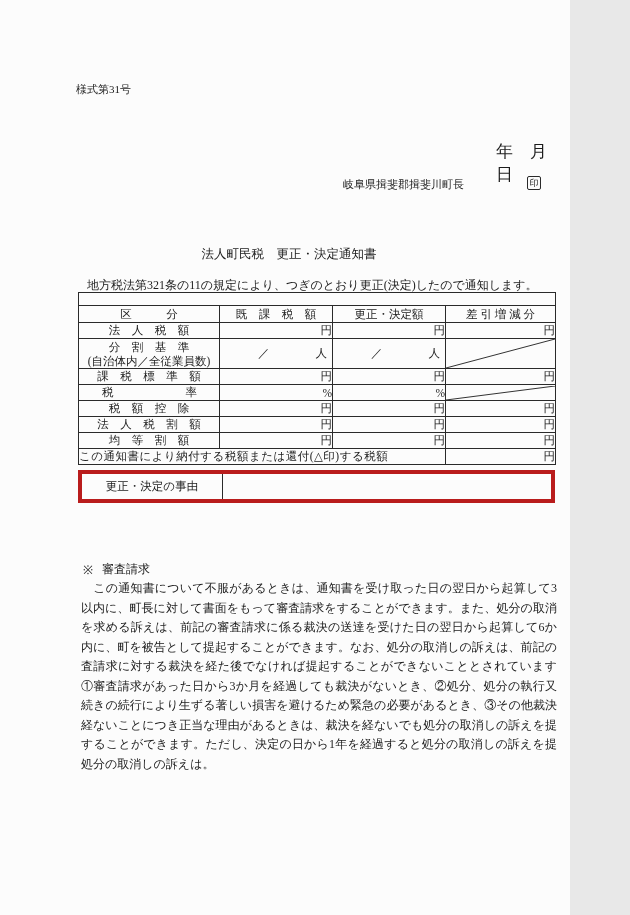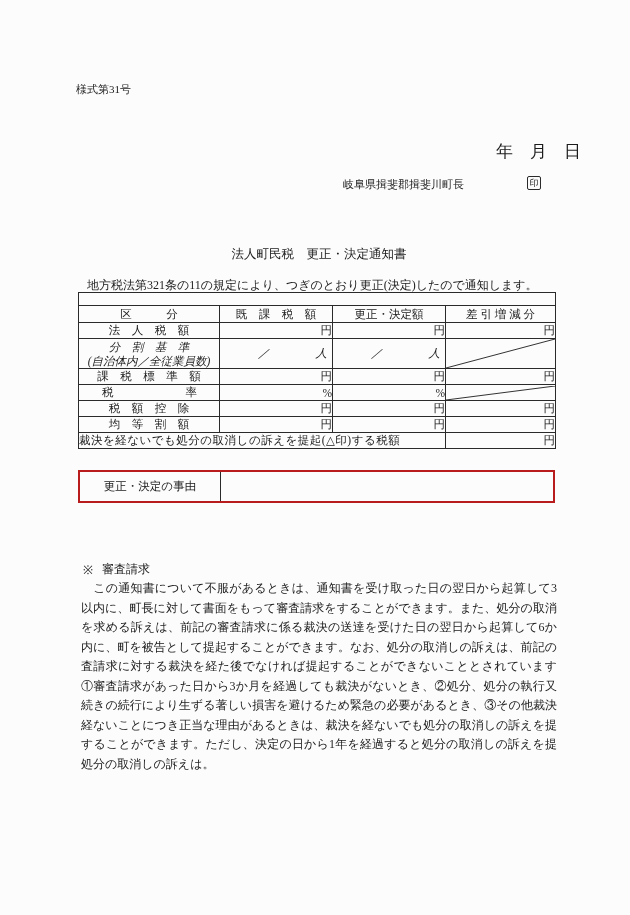--- a/index.html
+++ b/index.html
@@ -1,19 +1,19 @@
 <!DOCTYPE html>
 <html><head>
 <meta charset="utf-8">
 <style>
   * { margin:0; padding:0; box-sizing:border-box; }
   html,body { background:#e8e8e8; }
   .page {
     position:relative;
-    width:630px; height:915px;
+    width:570px; height:915px;
     background:#fcfcfc;
     font-family:"Liberation Serif","DejaVu Serif",serif;
     color:#1c1c1c;
     overflow:hidden;
   }
   .form-number { position:absolute; left:76px; top:82px; font-size:11px; }
   .date-line   { position:absolute; left:496px; top:140px; font-size:17px; }
   .mayor-line  { position:absolute; left:343px; top:177px; font-size:11px; }
   .seal-box {
     position:absolute; left:527px; top:176px;
@@ -28,35 +28,35 @@
   table.main-table {
     position:absolute; left:78px; top:292px;
     width:477px; border-collapse:collapse; table-layout:fixed;
   }
   .main-table td, .main-table th {
     border:1px solid #2a2a2a;
     font-size:11.5px; font-weight:normal;
     padding:0; overflow:hidden; vertical-align:middle;
   }
   tr.h13 { height:13px; } tr.h17 { height:17px; } tr.h16 { height:16px; }
-  tr.h30 { height:30px;font-style:italic; } tr.h15 { height:15px; }
+  tr.h30 { height:30px; } tr.h15 { height:15px; }
   .lbl  { text-align:center; }
   .amt  { text-align:right; padding-right:5px; }
   .pay-label { text-align:left; padding-left:4px; font-size:11.5px; letter-spacing:0.5px; }
   .two-line { line-height:14px; font-size:11px; }
   .rate-wrap { display:flex; justify-content:space-between; padding:0 22px 0 23px; }
   .split-wrap { display:flex; align-items:center; height:100%; }
   .split-wrap .slash { margin-left:38px; }
   .split-wrap .unit  { margin-left:auto; padding-right:5px; }
   td.diag { padding:0; line-height:0; }
   td.diag svg { display:block; width:100%; }
   td.diag svg line { stroke:#333; stroke-width:1; vector-effect:non-scaling-stroke; }
 
   .float-box {
-    position:absolute; border:2px solid #b91c1c; display:flex;
+    position:absolute; border:4px solid #b91c1c; display:flex;
     font-size:11.5px;
   }
   .reason-box   { left:78px; top:470px; width:477px; height:33px; }
   .deadline-box { left:78px; top:509px; width:254px; height:33px; }
   .box-label {
     width:141px; border-right:1px solid #2a2a2a;
     display:flex; align-items:center; justify-content:center;
   }
   .box-value { flex:1; }
 
@@ -147,27 +147,33 @@
             </svg>
       </td>
     </tr>
     <tr class="h16">
       <td class="lbl">税　額　控　除</td>
       <td class="amt">円</td>
       <td class="amt">円</td>
       <td class="amt">円</td>
     </tr>
     <tr class="h16">
+      <td class="lbl">法　人　税　割　額</td>
+      <td class="amt">円</td>
+      <td class="amt">円</td>
+      <td class="amt">円</td>
+    </tr>
+    <tr class="h16">
       <td class="lbl">均　等　割　額</td>
       <td class="amt">円</td>
       <td class="amt">円</td>
       <td class="amt">円</td>
     </tr>
     <tr class="h15">
-      <td colspan="3" class="pay-label">裁決を経ないでも処分の取消しの訴えを提起(△印)する税額</td>
+      <td colspan="3" class="pay-label">この通知書により納付する税額または還付(△印)する税額</td>
       <td class="amt">円</td>
     </tr>
   </tbody>
     </table>
 
   <div class="float-box reason-box">
     <div class="box-label">更正・決定の事由</div>
     <div class="box-value"></div>
   </div>
 

